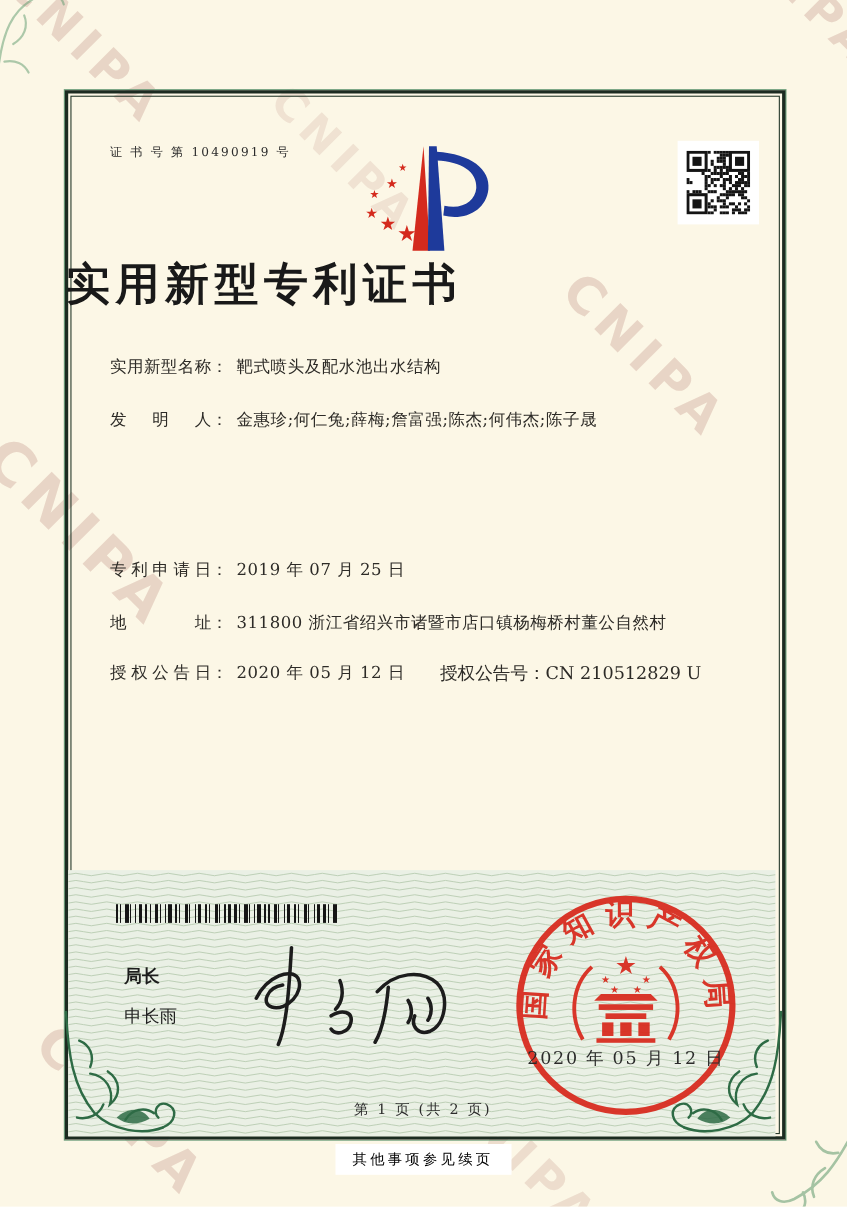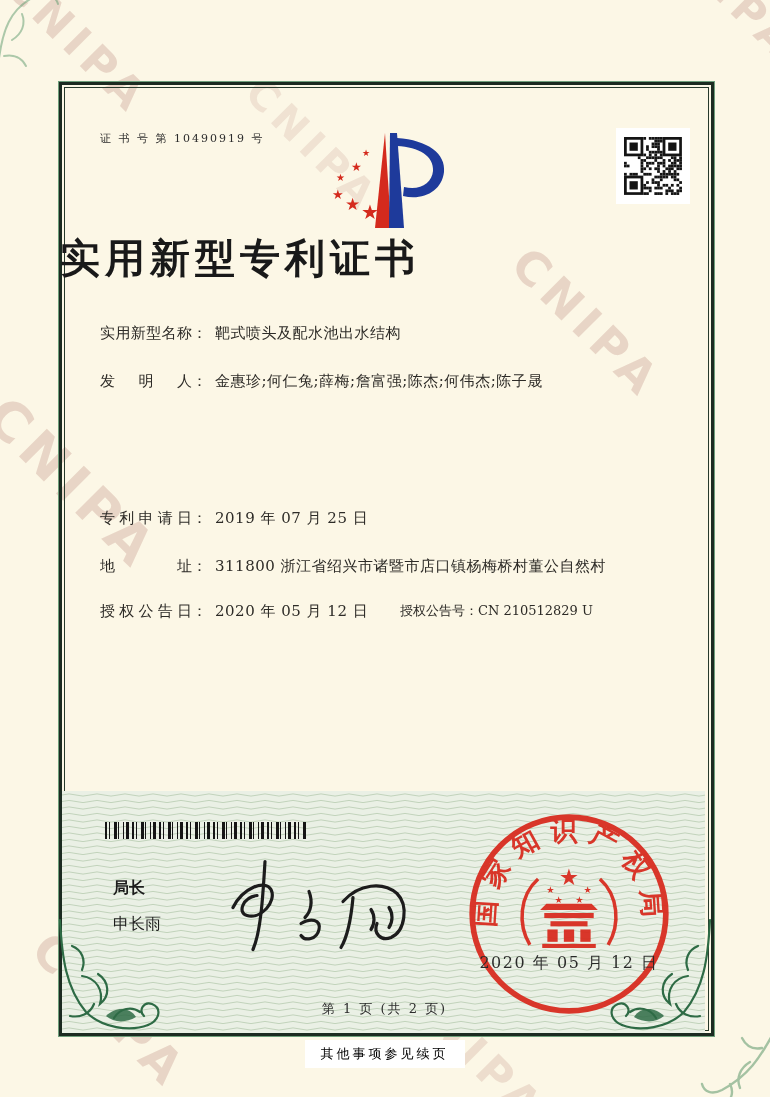--- a/index.html
+++ b/index.html
@@ -20,21 +20,21 @@
   .logo{position:absolute;left:330px;top:128px;width:125px;height:105px;z-index:2;}
   .logo .star{position:absolute;color:#d42a1d;line-height:1;}
   .qr{position:absolute;left:616px;top:128px;width:74px;height:76px;background:#fff;z-index:2;
       display:flex;align-items:center;justify-content:center;}
   .title{position:absolute;left:60px;top:231px;width:649px;text-align:left;z-index:2;
          font-size:40px;font-weight:700;letter-spacing:5px;color:#191919;}
   
   .field{position:absolute;left:100px;z-index:2;font-size:15px;color:#2d2b27;white-space:nowrap;}
   .field .lbl{display:inline-block;width:92px;text-align:justify;text-align-last:justify;vertical-align:top;}
   .field .val{margin-left:8px;letter-spacing:.5px;}
-  .field2{position:absolute;left:400px;z-index:2;font-size:13px;color:#2d2b27;white-space:nowrap;}
+  .field2{position:absolute;left:400px;z-index:2;font-size:16px;color:#2d2b27;white-space:nowrap;}
   
   .paras{position:absolute;left:100px;top:641px;width:592px;z-index:2;font-size:14.6px;
          line-height:23.4px;text-align:justify;color:#33302a;letter-spacing:.4px;}
   .paras p{margin:0 0 2px 0;text-indent:2em;}
   
   .panel{position:absolute;left:62px;top:791px;width:643px;height:242px;background:#eaf0e5;z-index:1;overflow:hidden;}
   .panel svg{position:absolute;left:0;top:0;}
   .barcode{position:absolute;left:105px;top:822px;width:202px;height:17px;z-index:2;
     background:repeating-linear-gradient(90deg,#151515 0 2px,transparent 2px 4px,#151515 4px 5px,
       transparent 5px 9px,#151515 9px 12px,transparent 12px 13px,#151515 13px 14px,transparent 14px 18px,

